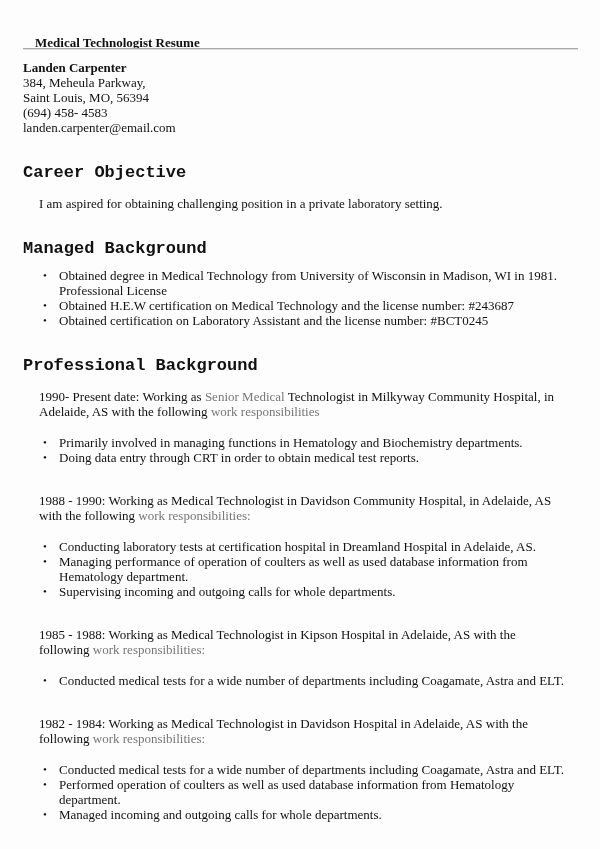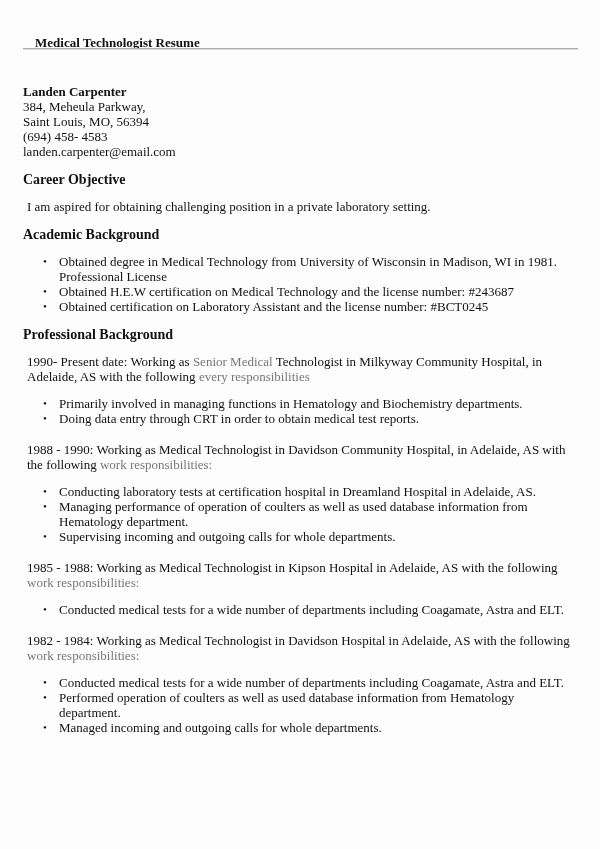--- a/index.html
+++ b/index.html
@@ -3,25 +3,25 @@
 <meta charset="utf-8">
 <style>
   html, body { margin: 0; padding: 0; background: #fdfdfd; }
   body {
     width: 600px; height: 849px; overflow: hidden; position: relative;
     font-family: "Liberation Serif", serif; font-size: 13px; color: #111;
   }
   .page { position: absolute; left: 23px; top: 0; width: 556px; }
   .doc-title { font-weight: bold; font-size: 13px; margin: 12px; position: absolute; top: 23px; left: 0; }
   .rule { position: absolute; top: 48px; left: 0; width: 555px; height: 0; border-top: 1px solid #aaa; border-bottom: 1px solid #ddd; }
-  .content { position: absolute; top: 84px; left: 0; width: 556px; line-height: 15px; }
+  .content { position: absolute; top: 60px; left: 0; width: 556px; line-height: 15px; }
   .name { font-weight: bold; }
   .contact-line { display: block; }
-  h2 { font-size: 14px; font-weight: bold; margin: 13px 0 12px 0; line-height: 15px; }
-  p { margin: 4px; line-height: 15px; }
+  h2 { font-size: 17px; font-weight: bold; margin: 30px 0 12px 0; line-height: 15px; font-family: Liberation Mono, monospace; }
+  p { margin: 16px; line-height: 15px; }
   .muted { color: #777; }
   ul { margin: 12px 0 0 0; padding: 0 0 0 36px; list-style: none; }
   li { position: relative; line-height: 15px; }
   li::before { content: "\2022"; position: absolute; left: -16px; top: 0; font-size: 11px; }
   .gap-sm { height: 12px; }
 </style>
 </head>
 <body>
 
 <div class="page">
@@ -36,33 +36,33 @@
       <span class="contact-line">(694) 458- 4583</span>
       <span class="contact-line">landen.carpenter@email.com</span>
     </section>
 
     <section>
       <h2>Career Objective</h2>
       <p>I am aspired for obtaining challenging position in a private laboratory setting.</p>
     </section>
 
     <section>
-      <h2>Academic Background</h2>
+      <h2>Managed Background</h2>
       <ul style="margin-top:8px">
         <li>Obtained degree in Medical Technology from University of Wisconsin in Madison, WI in 1981. Professional License</li>
         <li>Obtained H.E.W certification on Medical Technology and the license number: #243687</li>
         <li>Obtained certification on Laboratory Assistant and the license number: #BCT0245</li>
       </ul>
     </section>
 
     <section>
       <h2>Professional Background</h2>
 
       <div>
-        <p><span>1990- Present date: Working as </span><span class="muted">Senior Medical</span><span> Technologist in Milkyway Community Hospital, in Adelaide, AS with the following </span><span class="muted">every responsibilities</span></p>
+        <p><span>1990- Present date: Working as </span><span class="muted">Senior Medical</span><span> Technologist in Milkyway Community Hospital, in Adelaide, AS with the following </span><span class="muted">work responsibilities</span></p>
         <ul>
           <li>Primarily involved in managing functions in Hematology and Biochemistry departments.</li>
           <li>Doing data entry through CRT in order to obtain medical test reports.</li>
         </ul>
       </div>
       <div class="gap-sm"></div>
 
       <div>
         <p><span>1988 - 1990: Working as Medical Technologist in Davidson Community Hospital, in Adelaide, AS with the following </span><span class="muted">work responsibilities:</span></p>
         <ul>

